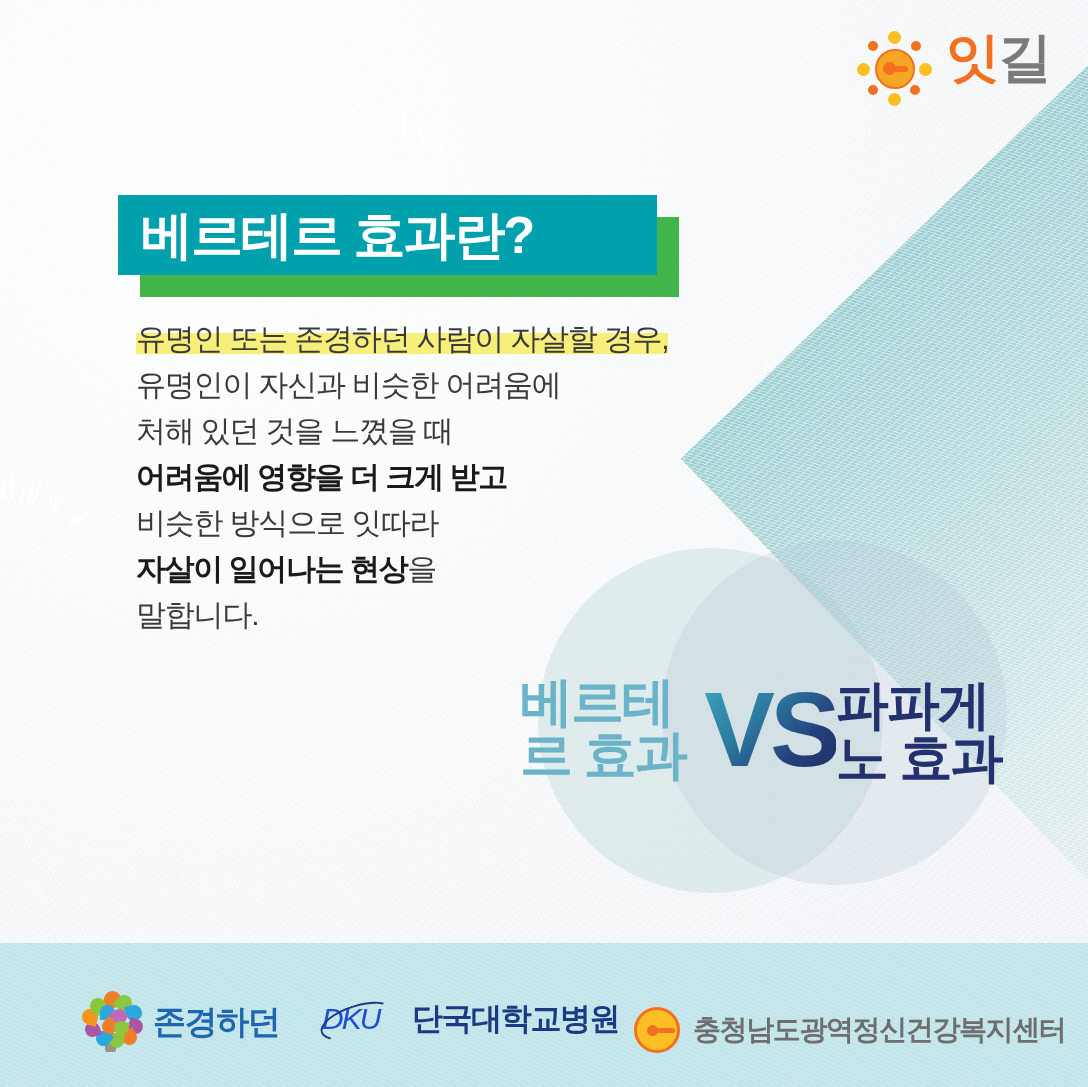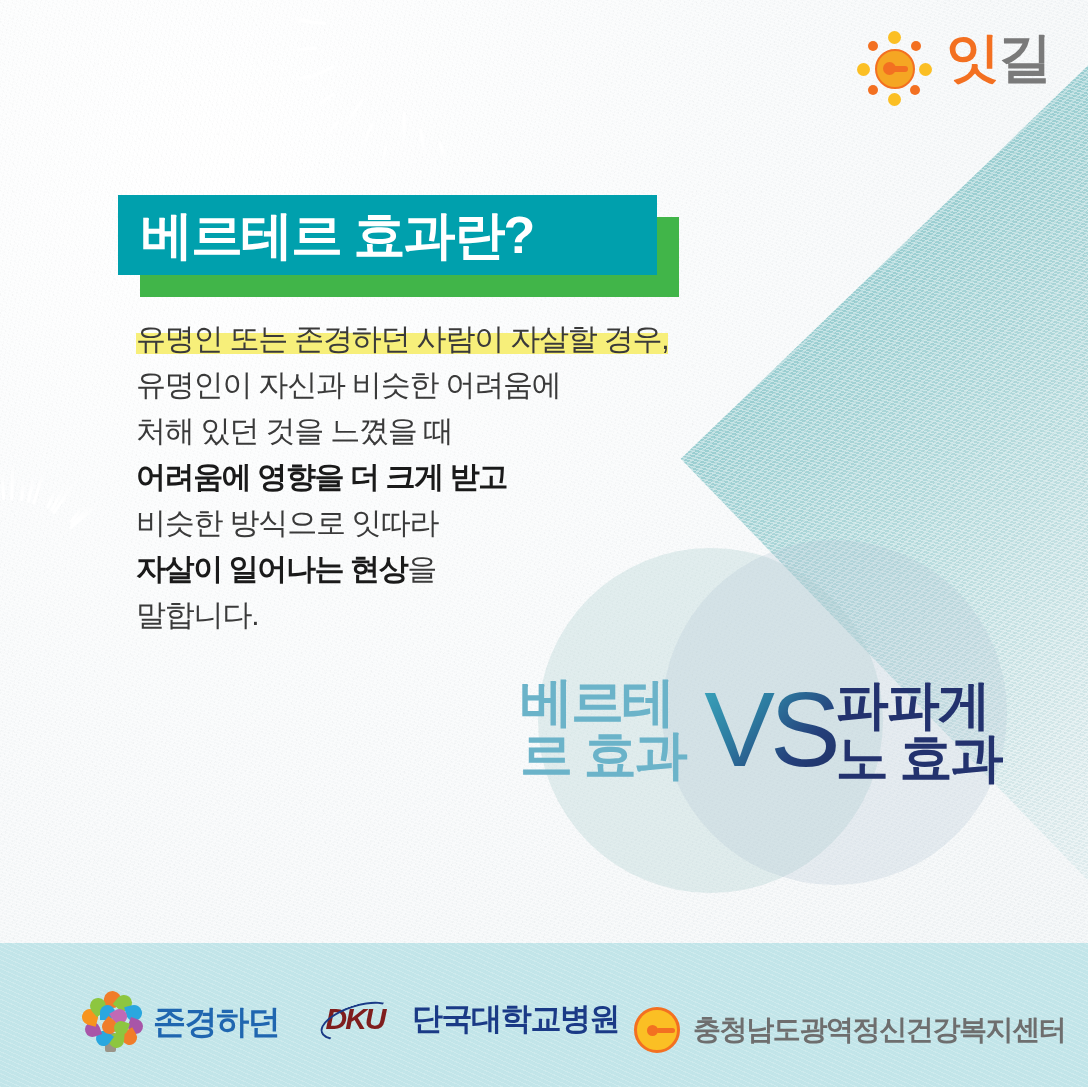--- a/index.html
+++ b/index.html
@@ -139,21 +139,21 @@
   }
   .vs-stack{
     position:absolute;left:0;top:0;width:500px;height:420px;
     display:flex;align-items:center;justify-content:center;
   }
   .vs-top{
     font-size:53px;font-weight:800;letter-spacing:-2px;line-height:1;
     color:#6bb3c9;margin-bottom:4px;
   }
   .vs-mid{
-    font-size:106px;font-weight:400;line-height:.95;letter-spacing:-5px;
+    font-size:106px;font-weight:700;line-height:.95;letter-spacing:-5px;
     background:linear-gradient(135deg,#3aa6bd 0%,#2d7ba0 38%,#243f7a 72%,#1f2f63 100%);
     -webkit-background-clip:text;background-clip:text;color:transparent;
     margin:-4px 0 -2px 0;
   }
   .vs-bot{
     font-size:53px;font-weight:800;letter-spacing:-2px;line-height:1;
     color:#23326e;margin-top:2px;
   }
 
   
@@ -176,22 +176,22 @@
   .tree{position:relative;width:62px;height:58px;}
   .tree i{position:absolute;display:block;border-radius:50% 50% 50% 0;}
   .tree .trunk{
     position:absolute;left:27px;top:40px;width:11px;height:19px;background:#9a9488;border-radius:2px;
   }
 
   #org-dku{left:322px;top:55px;}
   #org-dku .name{font-size:31px;color:#1a3a86;margin-left:11px;}
   .dku-mark{
     position:relative;width:66px;height:34px;
-    font-size:30px;font-weight:700;font-style:italic;color:#7f1d1d;
-    letter-spacing:-2px;line-height:34px;text-align:center;
+    font-size:30px;font-weight:400;font-style:italic;color:#1d4ed8;
+    letter-spacing:-2px;line-height:34px;
   }
   .dku-mark .swoosh{
     position:absolute;left:-3px;top:3px;width:72px;height:28px;
     border:2.5px solid #1a3a86;border-radius:50%;
     transform:rotate(-18deg);
     border-color:#1a3a86 transparent transparent #1a3a86;
   }
 
   #org-center{left:634px;top:64px;}
   #org-center .name{font-size:28px;color:#6e6e6e;}

